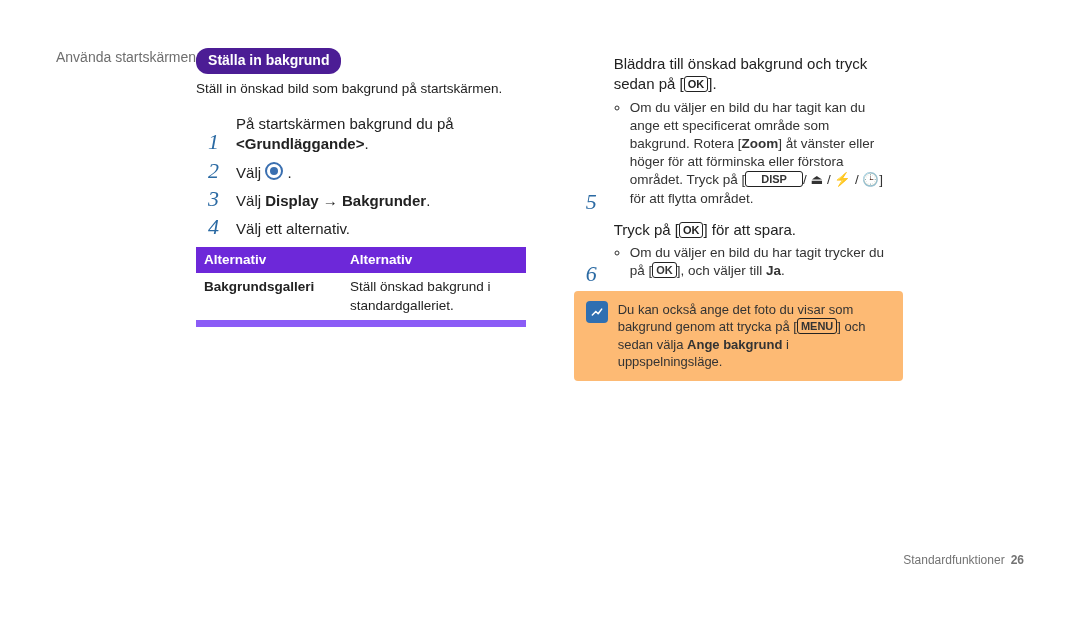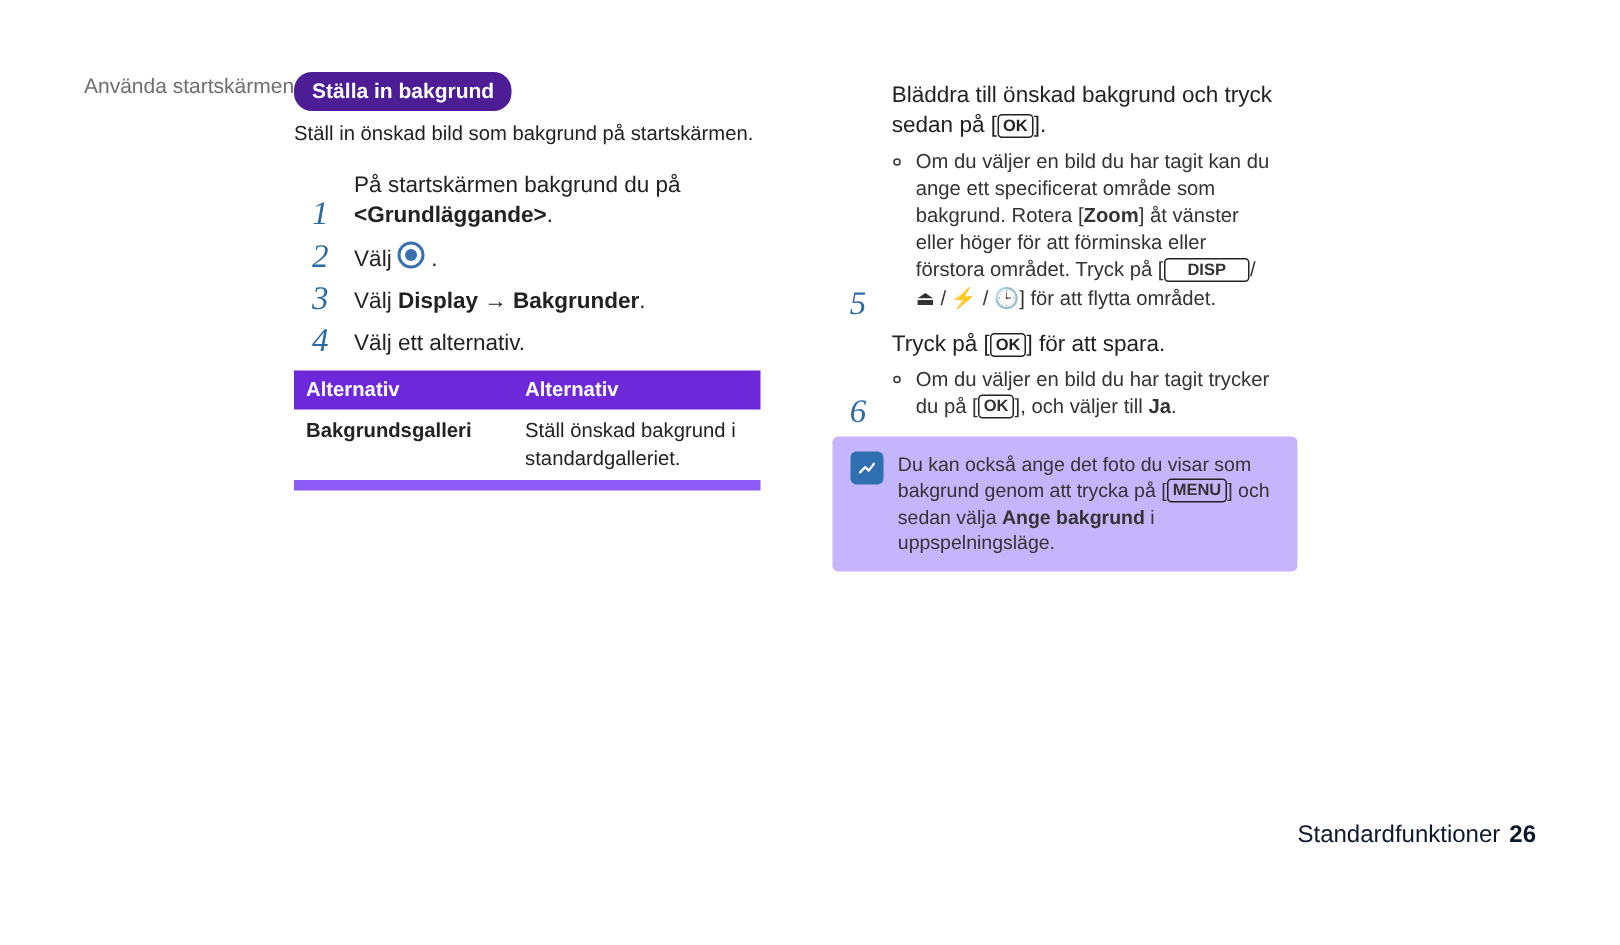--- a/index.html
+++ b/index.html
@@ -18,24 +18,24 @@
   table.opt th{background:#6d28d9;color:#fff;text-align:left;padding:4px 8px;font-weight:600}
   table.opt td{padding:5px 8px;border-bottom:7px solid #8b5cf6;vertical-align:top}
   table.opt td:first-child{font-weight:700;width:130px}
   .icon-ok{display:inline-block;font-weight:700;border:1.5px solid #222;border-radius:3px;padding:0 3px;font-size:11px;line-height:14px;vertical-align:1px}
   .icon-menu{display:inline-block;font-weight:700;border:1.5px solid #222;border-radius:3px;padding:0 3px;font-size:11px;line-height:14px;vertical-align:1px}
   .icon-disp{display:inline-block;font-weight:700;border:1.5px solid #222;border-radius:3px;padding:0 15px;font-size:11px;line-height:14px;vertical-align:1px}
   .icon-dial{display:inline-block;width:14px;height:14px;border:2px solid #3a6fb0;border-radius:50%;position:relative;vertical-align:-2px}
   .icon-dial::after{content:"";position:absolute;inset:3px;border-radius:50%;background:#3a6fb0}
   ul.sub{margin:4px 0 6px 0;padding-left:16px;font-size:13.5px;color:#333}
   ul.sub li{margin-bottom:2px}
-  .note{display:flex;gap:10px;background:#c4b5fd;border-radius:4px;padding:10px 12px;margin-top:0;font-size:13px;color:#333}
+  .note{display:flex;gap:10px;background:#fdba74;border-radius:4px;padding:10px 12px;margin-top:0;font-size:13px;color:#333}
   .note-icon{flex:none;width:22px;height:22px;border-radius:4px;background:#2f6fb1;color:#fff;display:flex;align-items:center;justify-content:center;font-weight:700;font-size:13px}
   .note-icon svg{width:14px;height:14px}
-  .footer{text-align:center;font-size:16px;color:#0f172a;margin-top:auto;padding-top:18px}
+  .footer{text-align:center;font-size:12px;color:#737373;margin-top:auto;padding-top:18px}
   .footer .pg{font-weight:700;margin-left:6px}
 </style>
 </head>
 <body>
 
 <div class="page">
   <div class="header">Använda startskärmen</div>
 
   <div class="cols">
 

